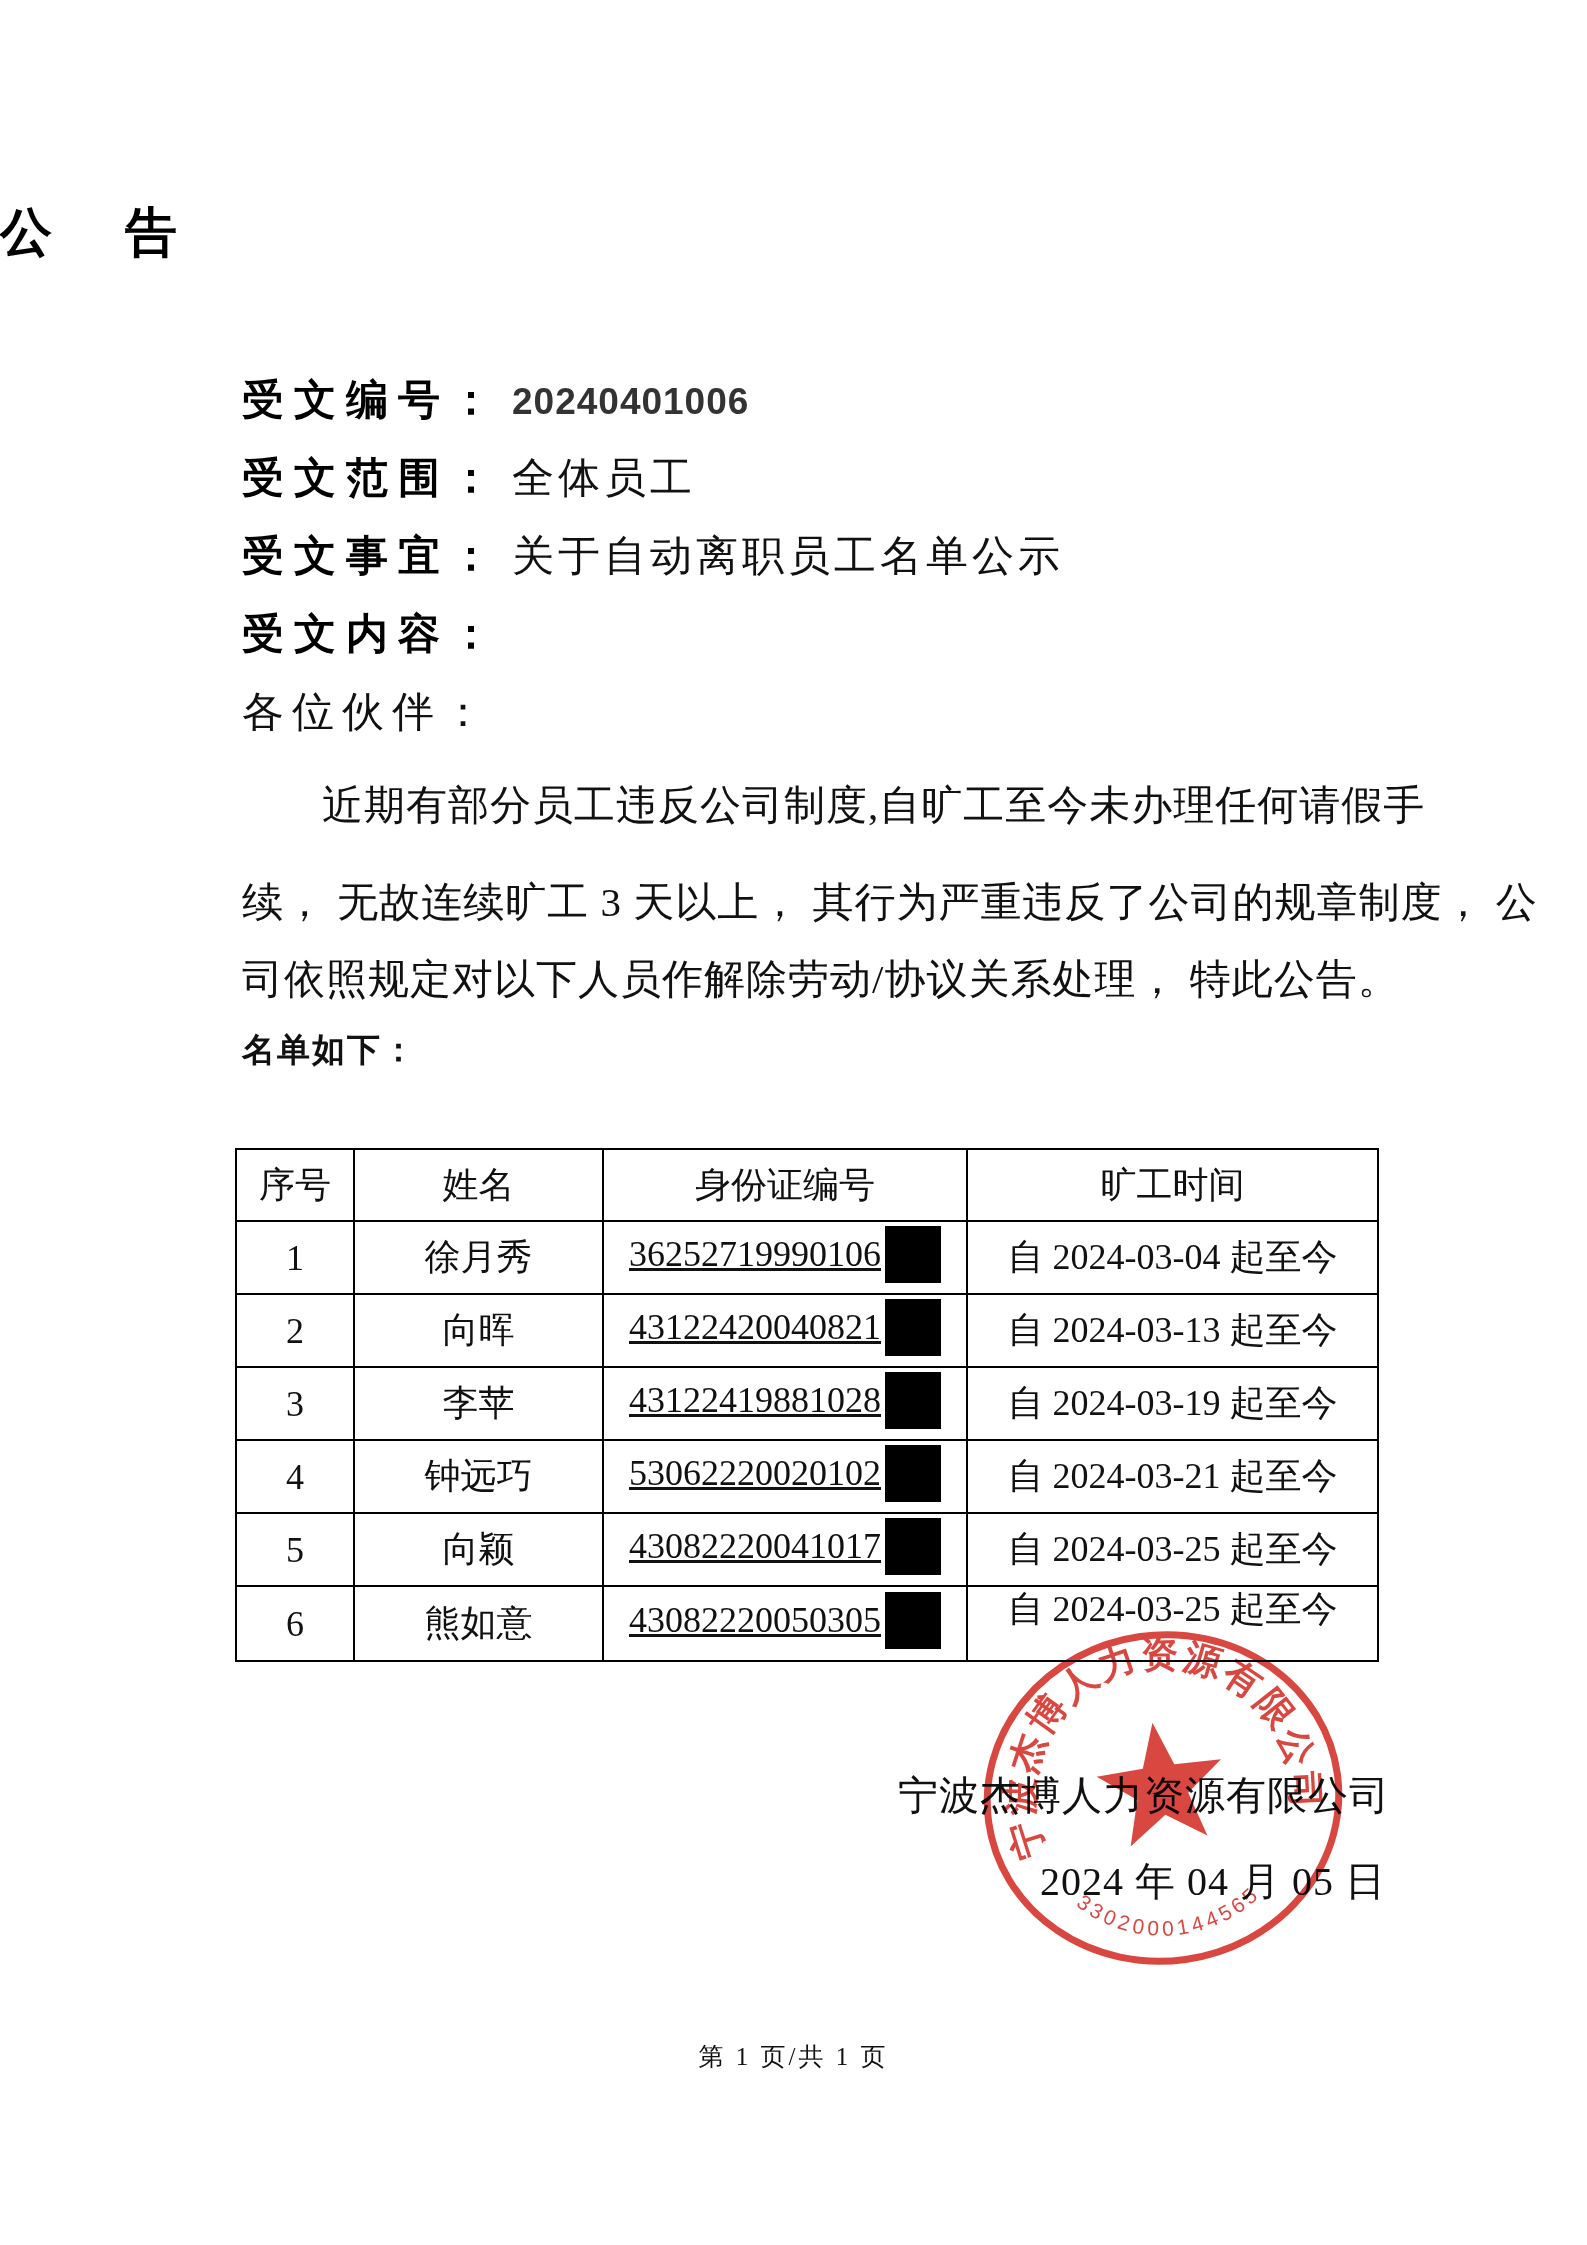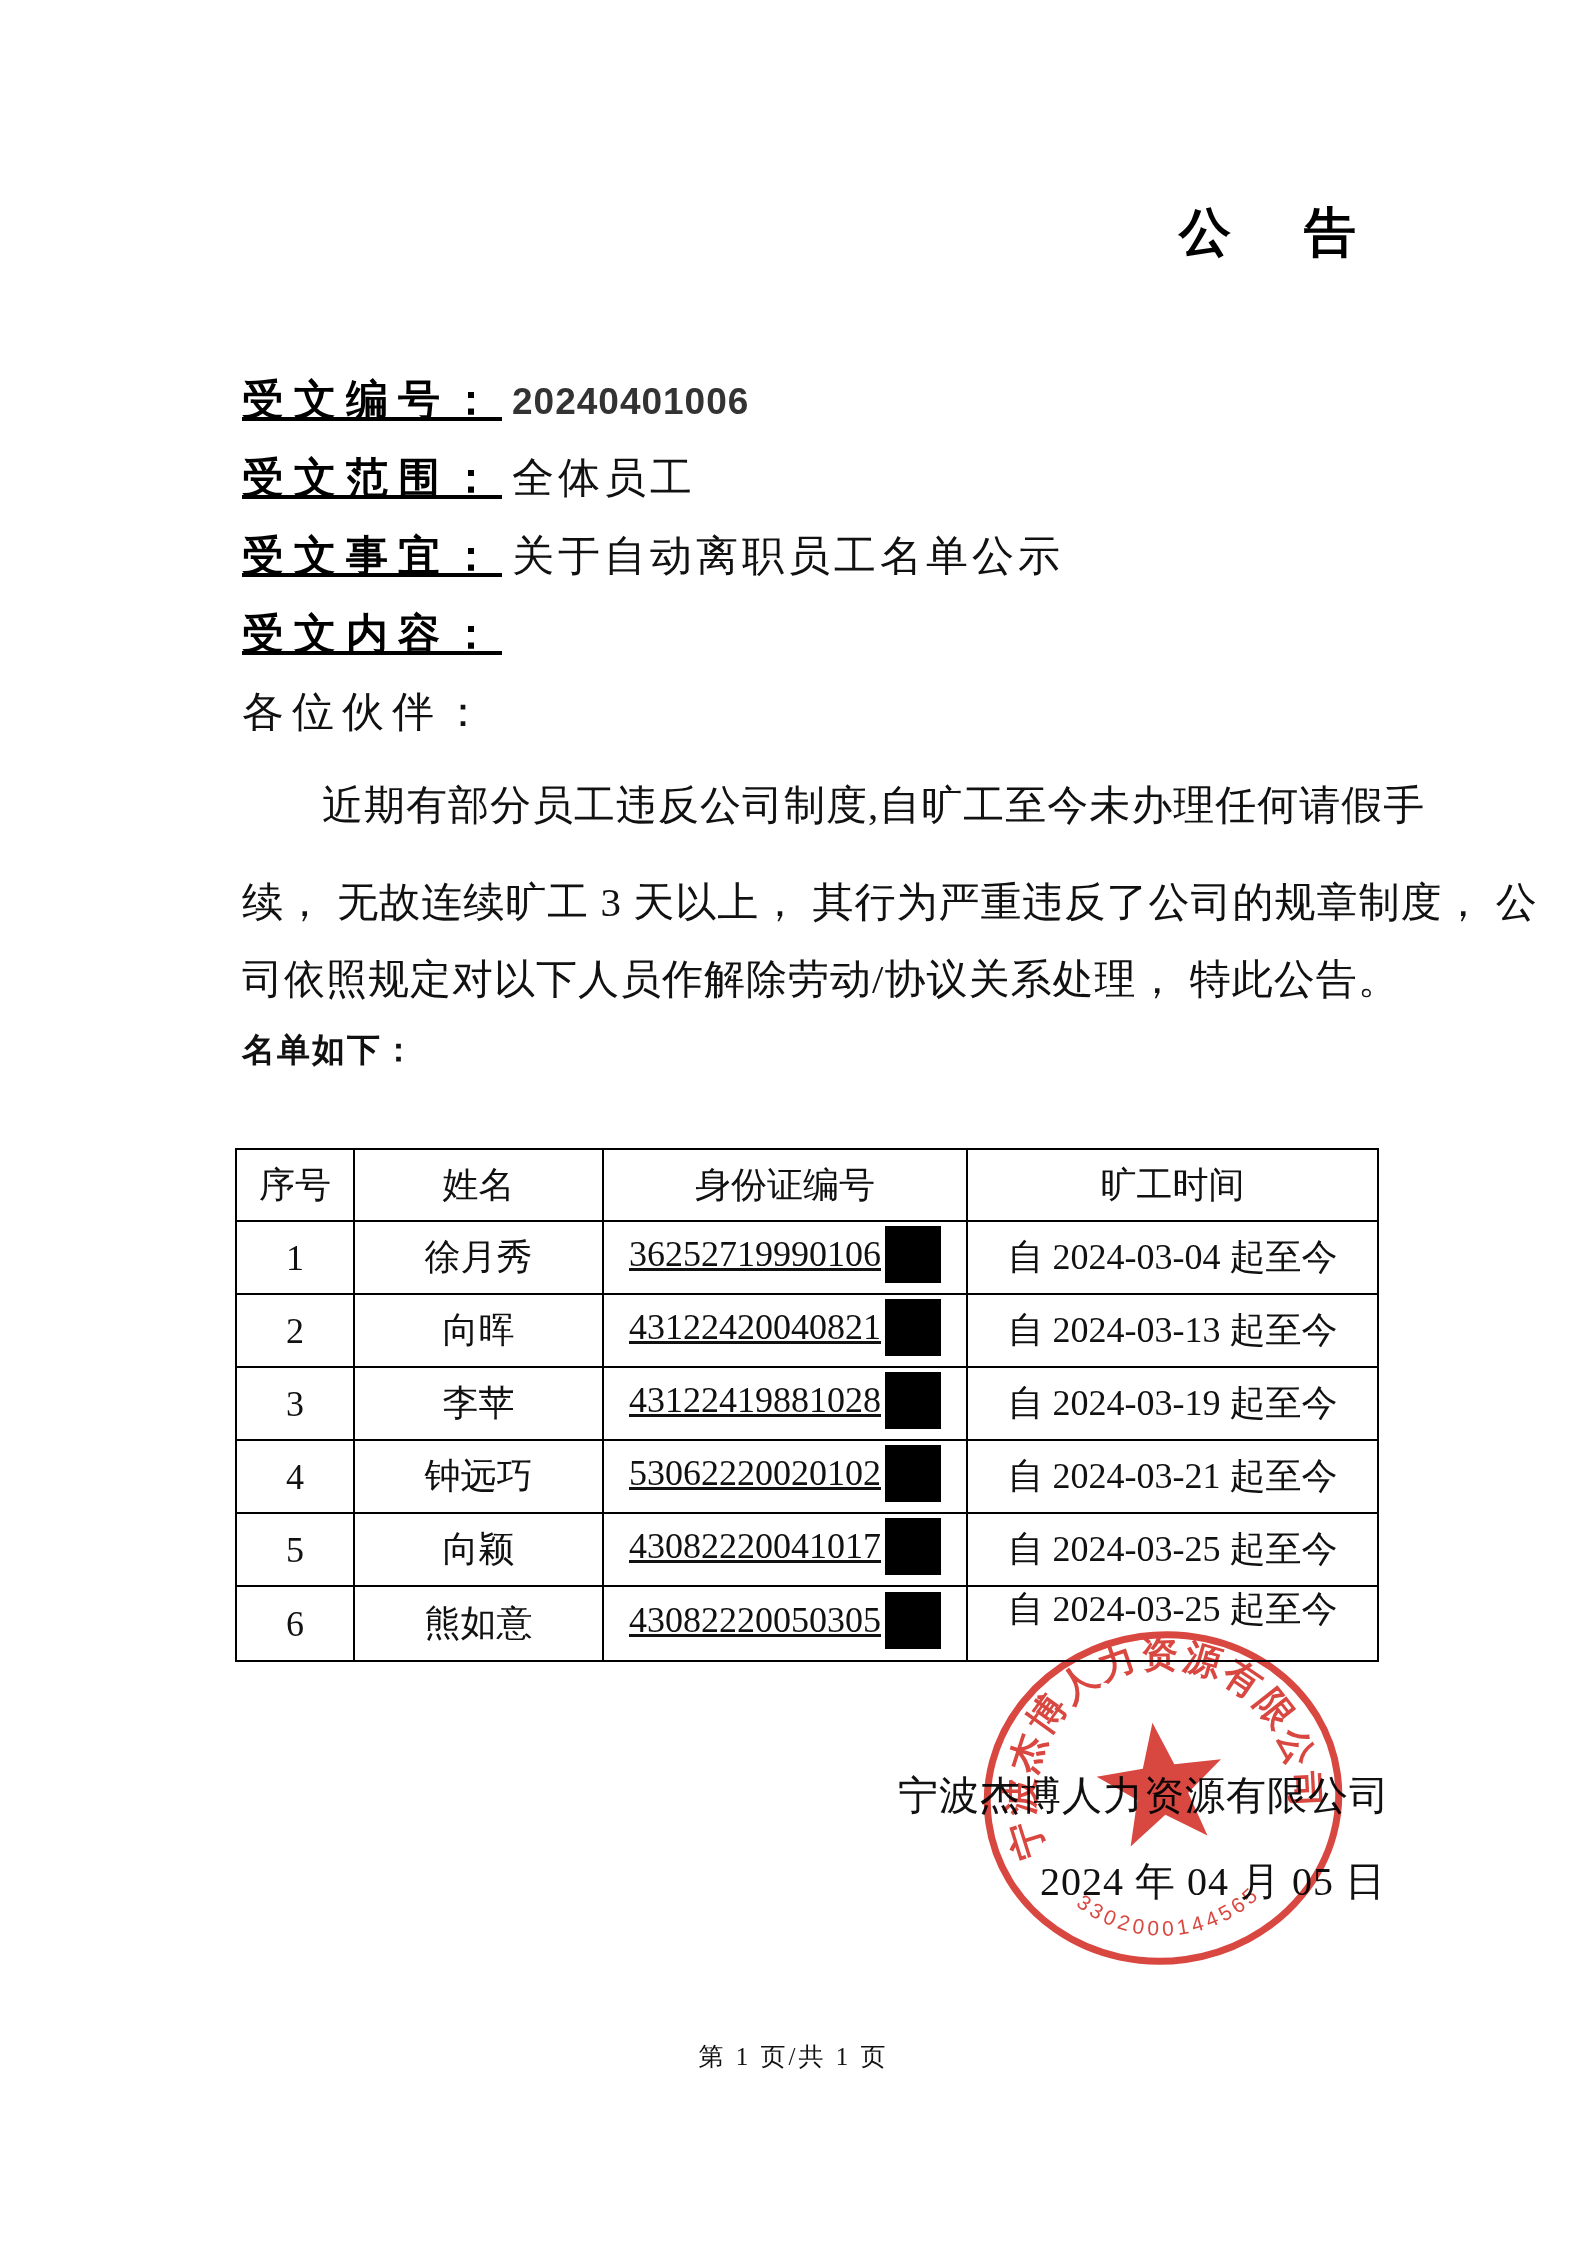--- a/index.html
+++ b/index.html
@@ -8,26 +8,26 @@
     width:1587px;height:2245px;
     background:#ffffff;
     margin:0 auto;
     overflow:hidden;
     font-family:"Liberation Serif","DejaVu Serif",serif;
     color:#111;
   }
   .abs{position:absolute;white-space:nowrap;}
   .doc-title{
     top:198px;left:0;width:1386px;
-    text-align:right;
+    text-align:left;
     font-size:52px;font-weight:bold;color:#000;
     letter-spacing:30px;
   }
   .meta-line{left:242px;font-size:42px;}
-  .meta-label{font-weight:bold;letter-spacing:10px;color:#000;text-decoration:underline;}
+  .meta-label{font-weight:bold;letter-spacing:10px;color:#000;}
   .meta-value{letter-spacing:4px;margin-left:10px;}
   .meta-value.sans{font-family:"Liberation Sans","DejaVu Sans",sans-serif;font-size:37px;letter-spacing:1px;color:#333;font-weight:bold;}
   .greeting{left:242px;top:684px;font-size:42px;letter-spacing:8px;}
   .body-line{font-size:41px;letter-spacing:1px;}
   .list-label{left:242px;top:1028px;font-size:33px;font-weight:bold;letter-spacing:2px;}
   table.roster{
     position:absolute;left:235px;top:1148px;
     border-collapse:collapse;table-layout:fixed;
     width:1142px;
   }

